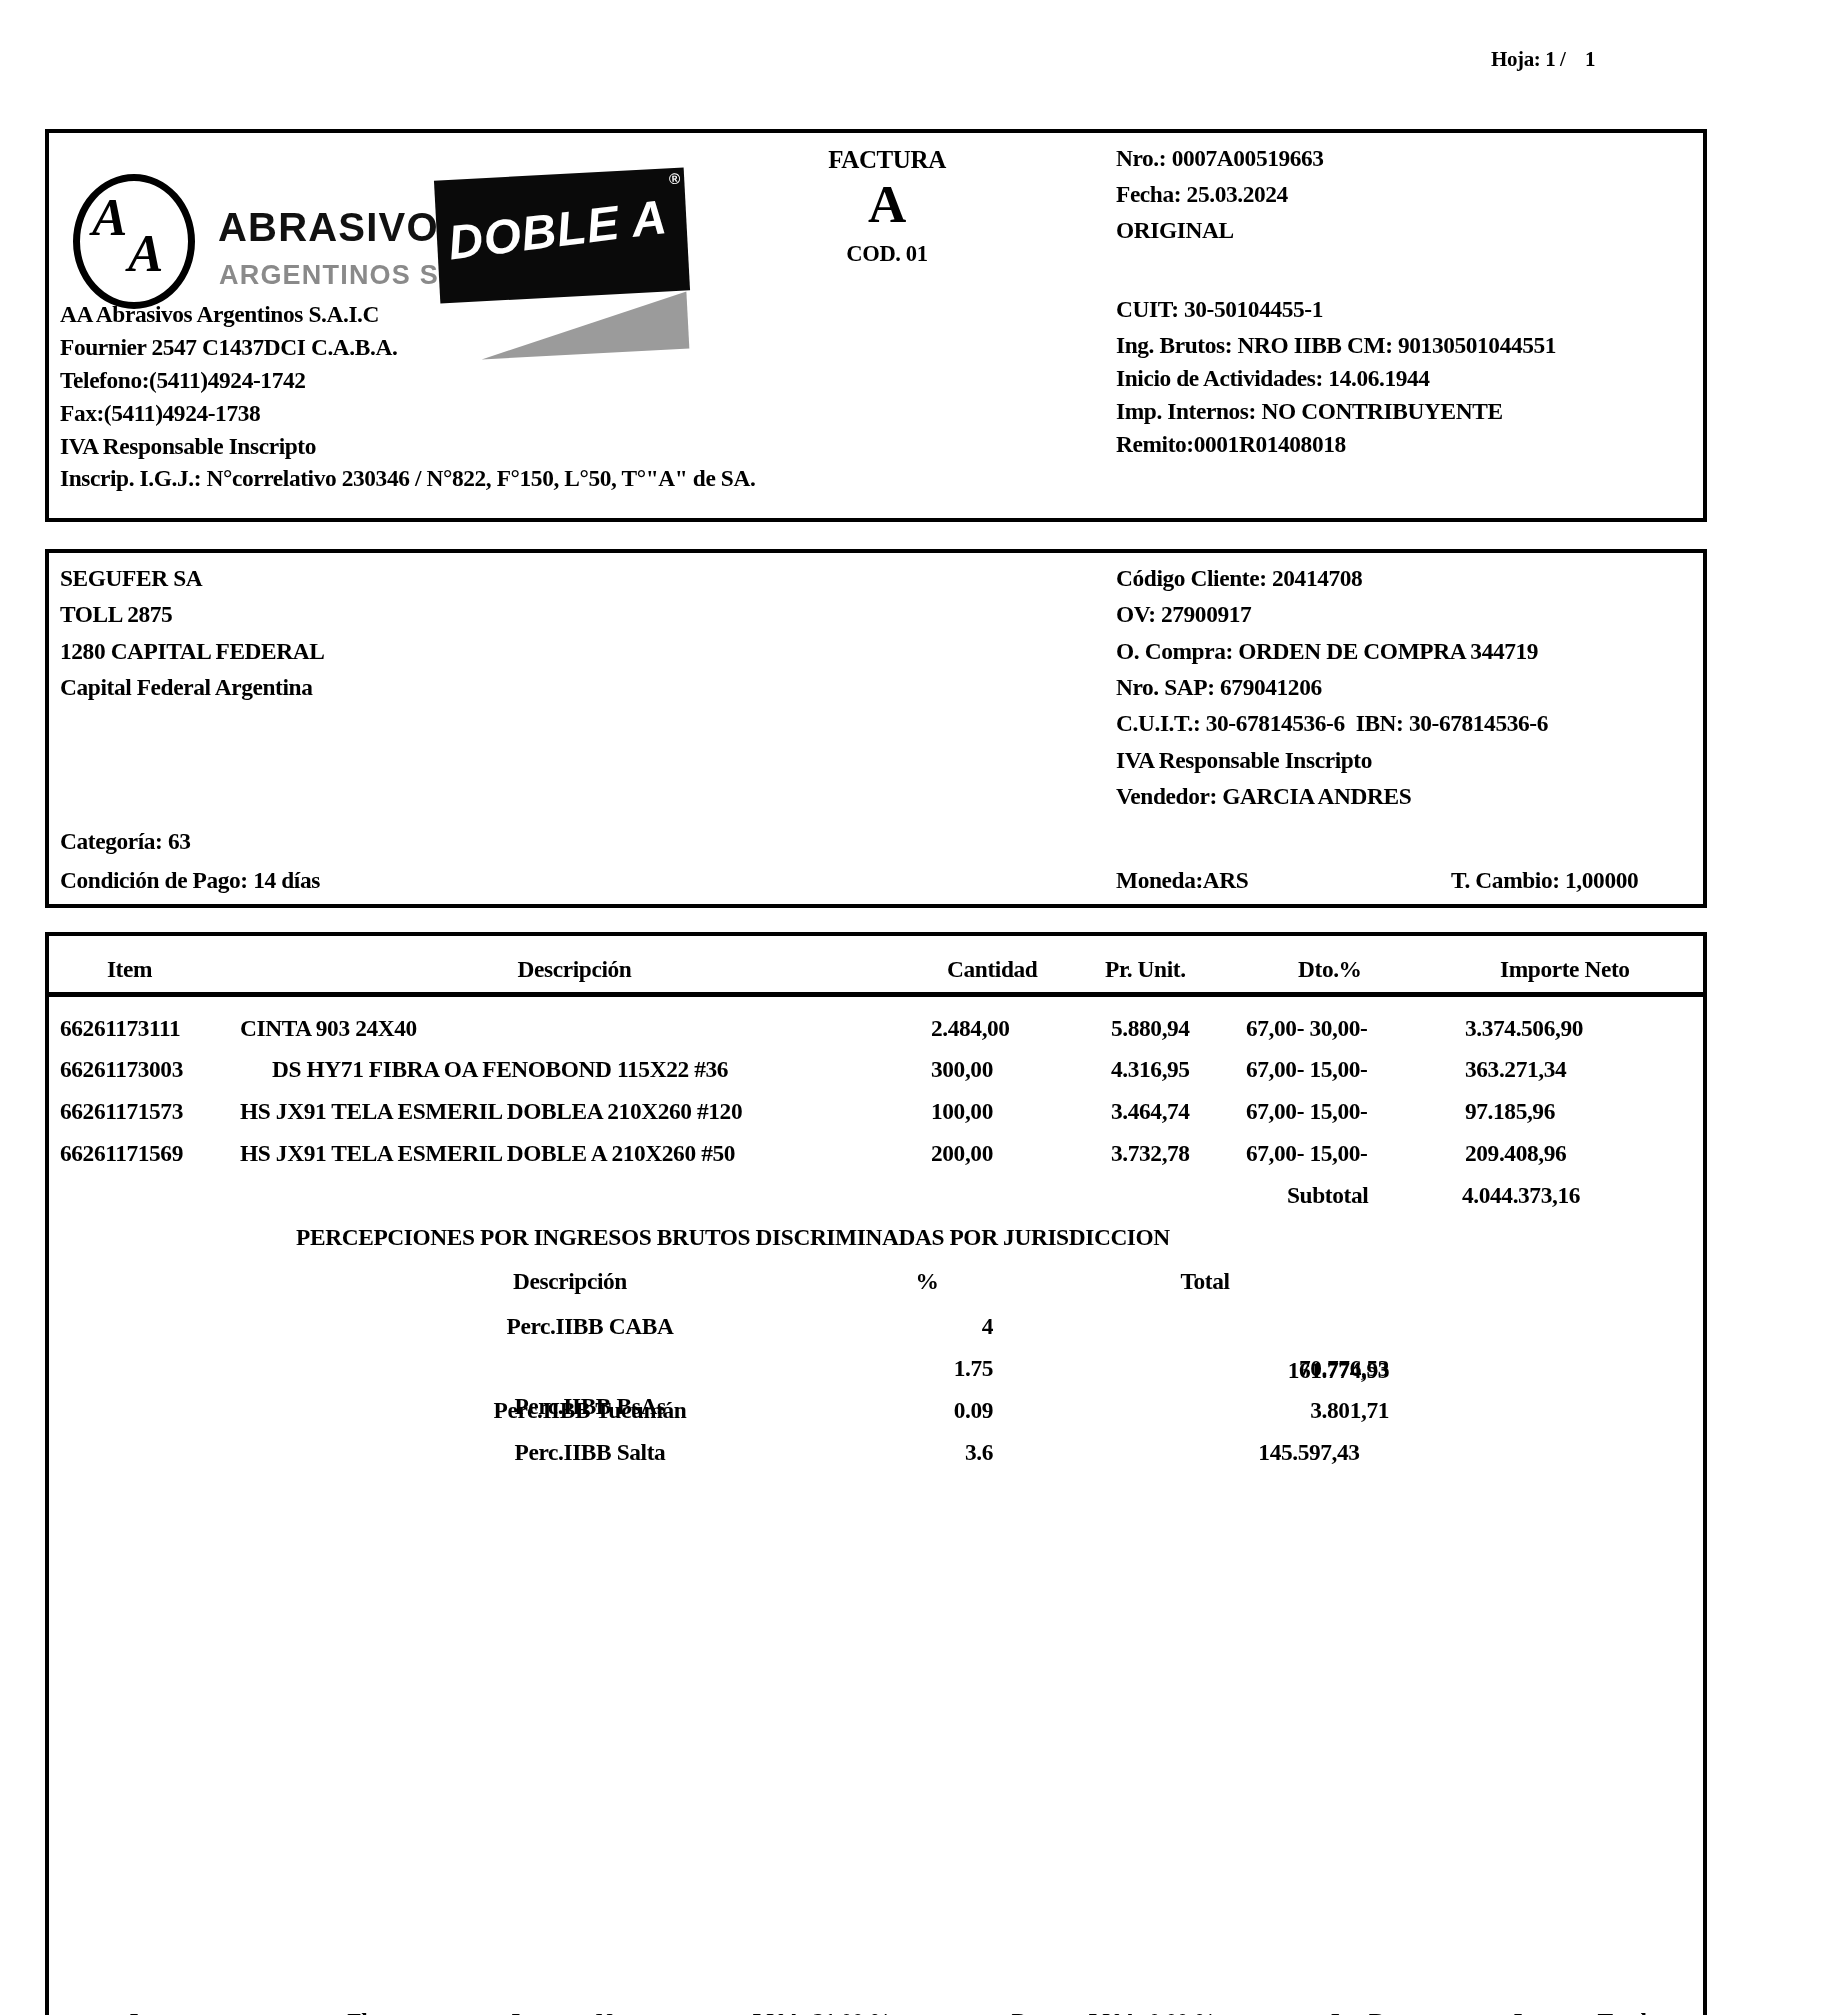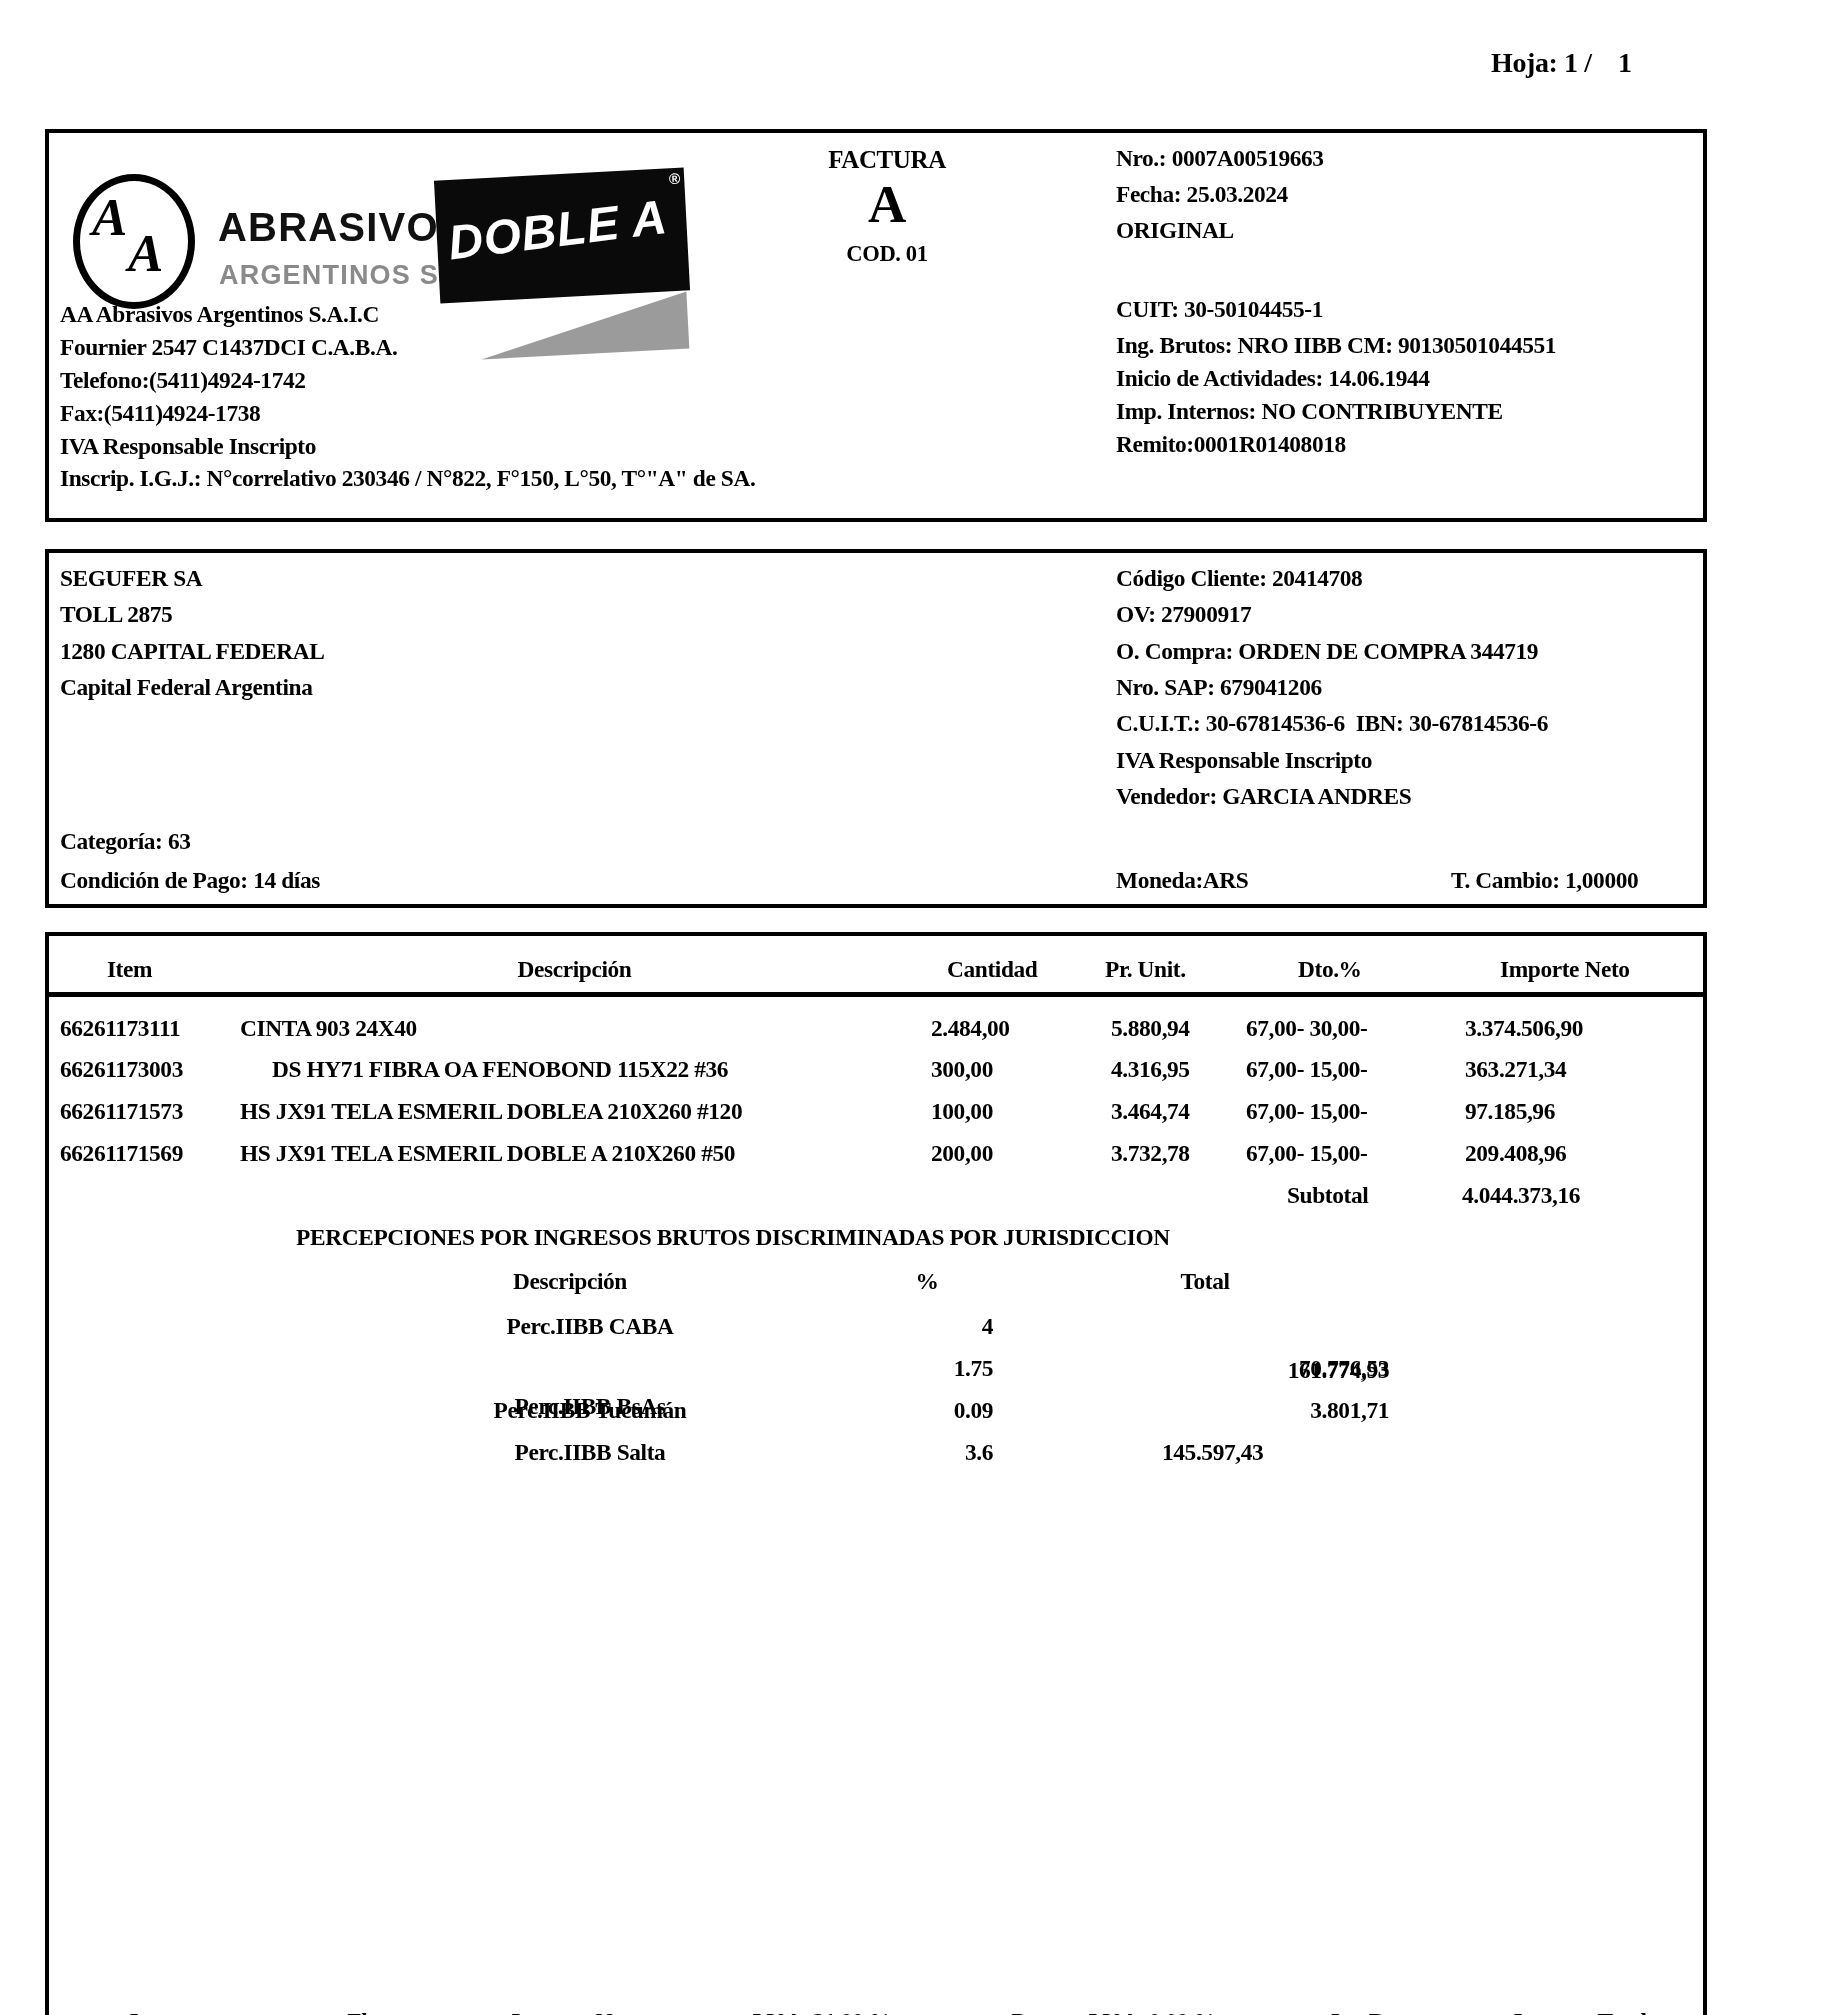--- a/index.html
+++ b/index.html
@@ -5,21 +5,21 @@
   html,body{margin:0;padding:0;background:#ffffff;}
   .page{position:relative;width:1832px;height:2592px;background:#ffffff;overflow:hidden;
         font-family:"Liberation Serif","DejaVu Serif",serif;font-weight:bold;color:#000;}
   .t{position:absolute;white-space:pre;font-weight:bold;font-size:23.4px;line-height:1.05;letter-spacing:-0.4px;}
   .box{position:absolute;left:45px;width:1662px;border:4.8px solid #000;box-sizing:border-box;background:#fff;}
   .hdr-box{top:129px;height:393px;}
   .cli-box{top:549px;height:359px;}
   .itm-box{top:932px;height:1189px;}
   .rule{position:absolute;left:45px;width:1662px;height:4.8px;background:#000;}
   .ctr{text-align:center;}
-  .hoja{left:1491px;top:48px;font-size:28px;}
+  .hoja{left:1491px;top:48px;font-size:21px;}
   
   .logo-circle{position:absolute;left:73px;top:174px;width:108px;height:121px;border:7.3px solid #000;border-radius:50%;}
   .logo-a1{position:absolute;left:12px;top:5.6px;font-size:53px;font-style:italic;}
   .logo-a2{position:absolute;left:48px;top:42px;font-size:53px;font-style:italic;}
   .brand-top{left:218px;top:206px;font-size:40px;font-family:"Liberation Sans",sans-serif;letter-spacing:1.2px;color:#111;}
   .brand-bottom{left:219px;top:261px;font-size:27px;font-family:"Liberation Sans",sans-serif;letter-spacing:1.2px;color:#8a8a8a;}
   .doblea{position:absolute;left:437px;top:174px;width:250px;height:123px;background:#0a0a0a;transform:rotate(-3deg);}
   .doblea-text{position:absolute;left:11.3px;top:28px;font-size:48px;font-style:italic;font-family:"Liberation Sans",sans-serif;
                color:#fff;white-space:pre;transform:rotate(-4deg);letter-spacing:0.8px;}
   .doblea-reg{position:absolute;right:4px;top:2.4px;font-size:15.3px;color:#fff;font-family:"Liberation Sans",sans-serif;}
@@ -140,21 +140,21 @@
   <span class="t ctr" style="left:469px;top:1388px;width:242px;margin-top:6px;">Perc.IIBB BsAs</span>
   <span class="t" style="left:872px;top:1356px;width:121px;text-align:right;">1.75</span>
   <span class="t" style="left:1147px;top:1356px;width:242px;text-align:right;">70.776,53</span>
 
   <span class="t ctr" style="left:469px;top:1398px;width:242px;">Perc.IIBB Tucumán</span>
   <span class="t" style="left:872px;top:1398px;width:121px;text-align:right;">0.09</span>
   <span class="t" style="left:1147px;top:1398px;width:242px;text-align:right;">3.801,71</span>
 
   <span class="t ctr" style="left:469px;top:1440px;width:242px;">Perc.IIBB Salta</span>
   <span class="t" style="left:872px;top:1440px;width:121px;text-align:right;">3.6</span>
-  <span class="t" style="left:1162px;top:1440px;width:242px;text-align:left;">145.597,43</span>
+  <span class="t" style="left:1188px;top:1440px;width:242px;text-align:center;">145.597,43</span>
 
   <span class="t ctr" style="left:28px;top:2009px;width:282px;">Importe</span>
   <span class="t ctr" style="left:230px;top:2009px;width:282px;">Flete</span>
   <span class="t ctr" style="left:435px;top:2009px;width:282px;">Importe Neto</span>
   <span class="t ctr" style="left:681px;top:2009px;width:282px;">I.V.A. 21.00 %</span>
   <span class="t ctr" style="left:973px;top:2009px;width:282px;">Percep. I.V.A. 0.00 %</span>
   <span class="t ctr" style="left:1219px;top:2009px;width:282px;">Ing.B.</span>
   <span class="t ctr" style="left:1439px;top:2009px;width:282px;">Importe Total</span>
 
 </div>

